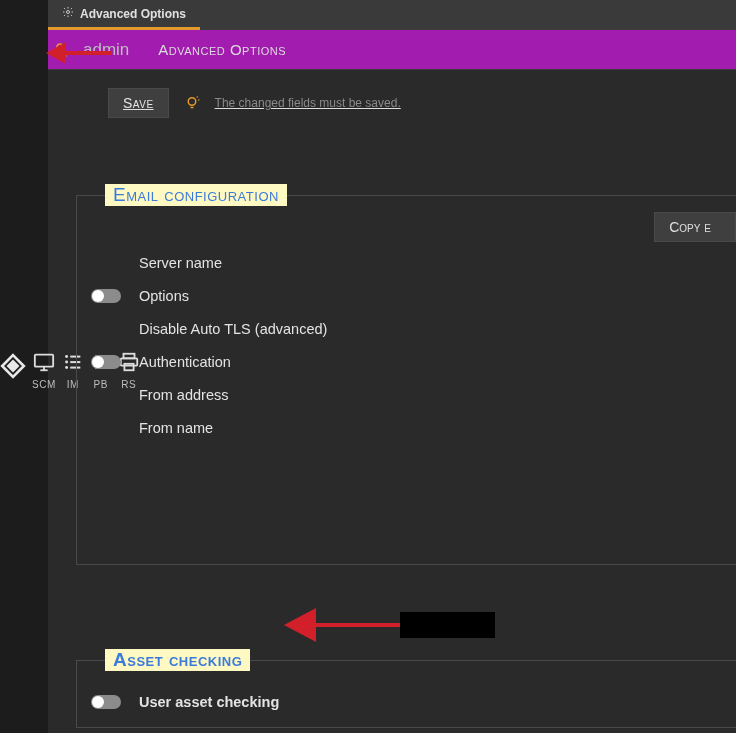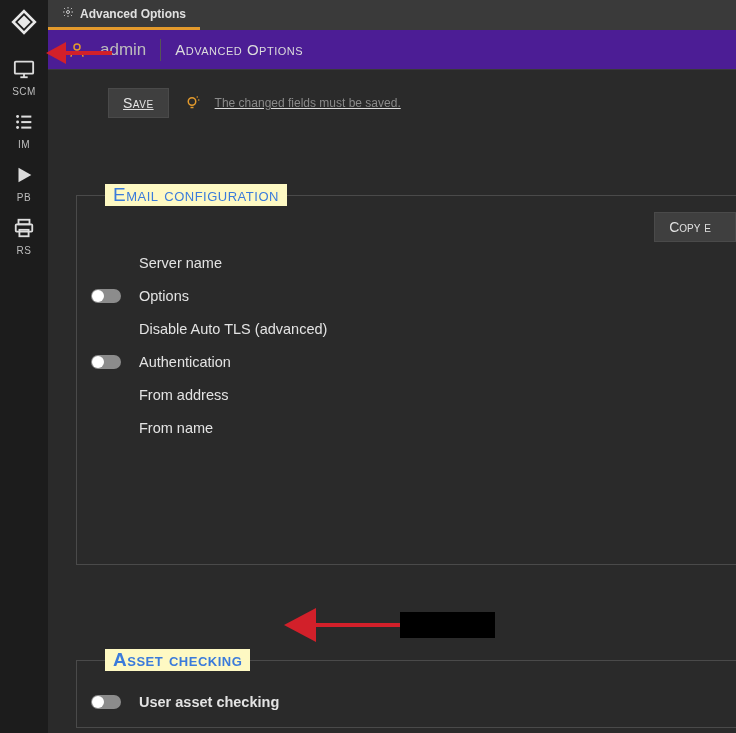--- a/index.html
+++ b/index.html
@@ -9,21 +9,21 @@
     font-family: "Segoe UI", Arial, sans-serif;
     color: #ddd;
     overflow: hidden;
     position: relative;
   }
   
   .rail {
     position: absolute; left: 0; top: 0; bottom: 0;
     width: 48px;
     background: #1c1c1c;
-    display: flex; flex-direction: column; align-items: center;
+    display: flex; flex-direction: row; align-items: center;
     padding-top: 4px;
     gap: 6px;
     font-size: 10px;
     color: #bdbdbd;
   }
   .rail .cell {
     width: 48px; display: flex; flex-direction: column; align-items: center;
     padding: 6px 0 2px 0;
   }
   .rail .cell svg { width: 22px; height: 22px; fill: #ddd; }
@@ -50,23 +50,23 @@
     background: #3a3a3a;
     border-bottom: 3px solid #e39a2c;
     position: relative;
   }
   .tab svg { width: 12px; height: 12px; fill: #ccc; }
 
   
   .crumbrow {
     position: absolute; left: 48px; top: 30px; right: 0;
     height: 40px;
-    background: #4c1d95;
+    background: #a21caf;
     display: flex; align-items: center;
-    padding-left: 20px;
+    padding-left: 3px;
     gap: 14px;
     color: #bcbcbc;
     border-bottom: 1px solid #3a3a3a;
   }
   .crumbrow .user-ic { display: flex; }
   .crumbrow .user-ic svg { width: 18px; height: 18px; stroke: #e39a2c; fill: none; }
   .crumbrow .admin { font-size: 17px; color: #bcbcbc; font-weight: 400; }
   .crumbrow .sep { width: 1px; height: 22px; background: #555; }
   .crumbrow .title { font-size: 15px; color: #dcdcdc; font-variant: small-caps; letter-spacing: .5px; }
 

